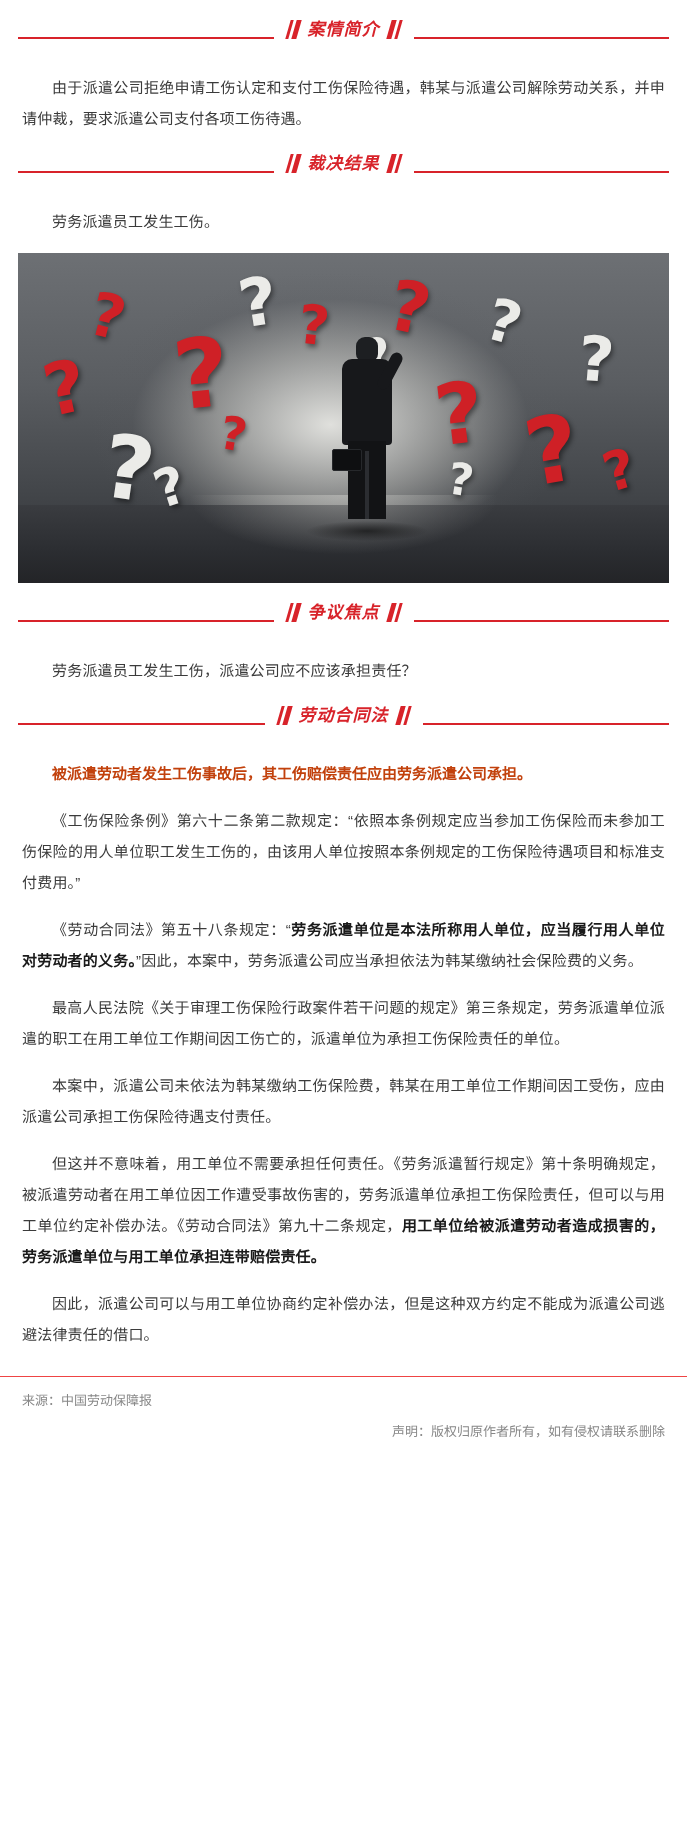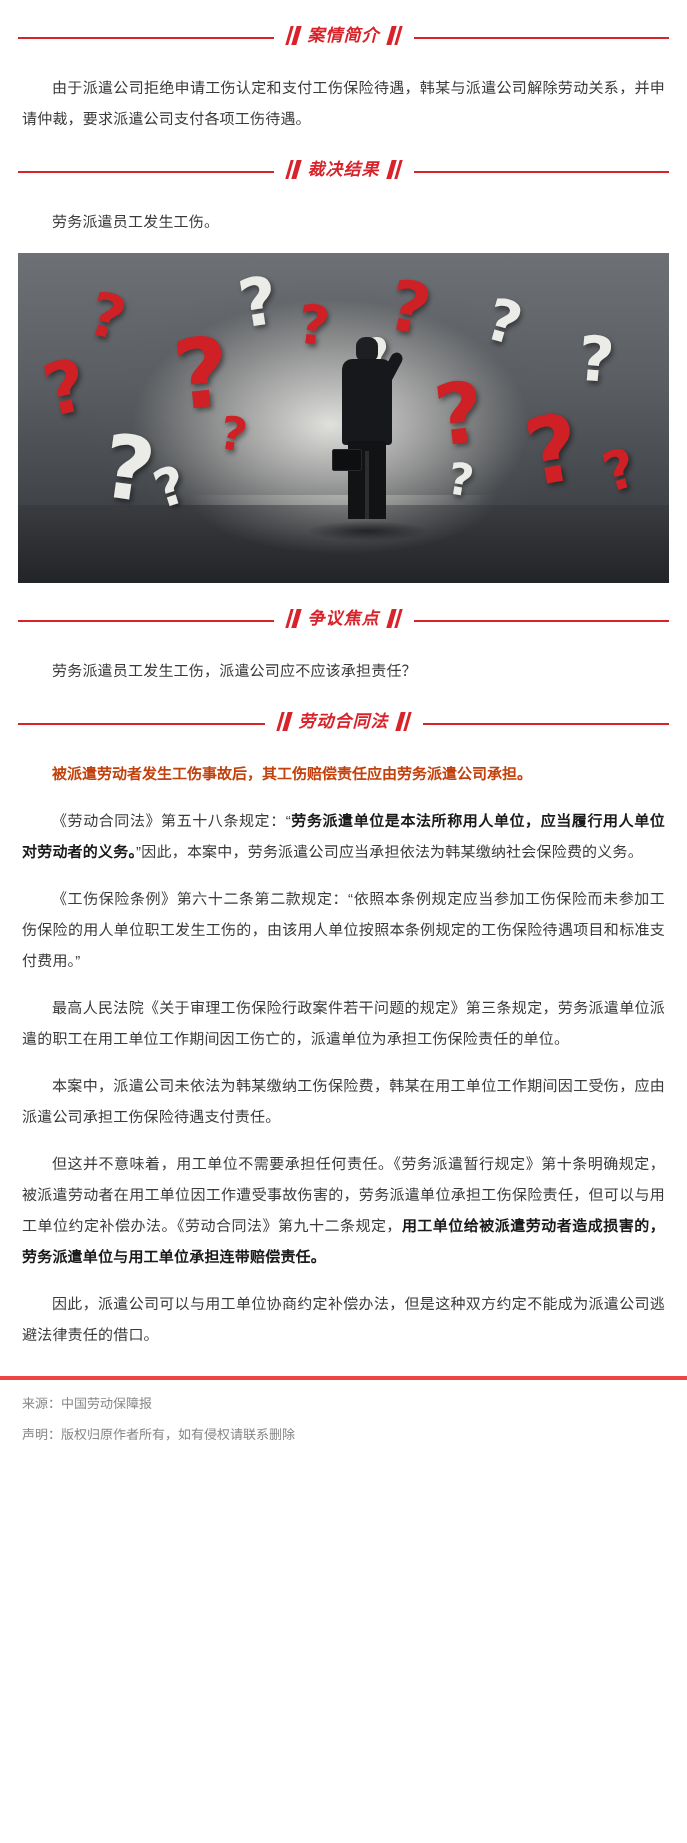--- a/index.html
+++ b/index.html
@@ -41,21 +41,20 @@
     position: absolute;
     left: 50%;
     top: 4px;
     transform: translateX(-50%);
     background: #ffffff;
     padding: 0 14px;
     display: flex;
     align-items: flex-start;
     gap: 9px;
     white-space: nowrap;
-    margin-top: 6px;
   }
   .bar-group {
     display: inline-flex;
     align-items: center;
     gap: 3px;
     height: 19px;
   }
   .bar {
     display: block;
     width: 5px;
@@ -166,29 +165,29 @@
   .p-shadow {
     position: absolute; left: 50%; bottom: -14px; transform: translateX(-50%);
     width: 120px; height: 20px; border-radius: 50%;
     background: radial-gradient(ellipse at 50% 50%, rgba(0,0,0,0.55), rgba(0,0,0,0) 72%);
   }
 
   
   .footer {
     margin-top: 26px;
     padding: 14px 22px 16px 22px;
-    border-top: 4px solid #ef4444;
+    border-top: 1px solid #ef4444;
   }
   .footer p {
     margin: 0 0 11px 0;
     font-size: 13px;
     line-height: 20px;
     color: #888888;
   }
-  .footer p:last-child { margin-bottom: 0; }
+  .footer p:last-child { margin-bottom: 0; text-align: right; }
 </style>
 </head>
 <body>
 
 <div class="page">
 
   <div class="section-head">
     <div class="rule"></div>
     <div class="title-wrap">
       <span class="bar-group">
@@ -287,23 +286,23 @@
       <span class="bar-group">
         <span class="bar"></span>
           <span class="bar thin"></span>
       </span>
     </div>
   </div>
 
   <div class="body-block">
     <p class="lead-bold">被派遣劳动者发生工伤事故后，其工伤赔偿责任应由劳务派遣公司承担。</p>
 
+    <p class="para">《工伤保险条例》第六十二条第二款规定：“依照本条例规定应当参加工伤保险而未参加工伤保险的用人单位职工发生工伤的，由该用人单位按照本条例规定的工伤保险待遇项目和标准支付费用。”</p>
+
     <p class="para"><span>《劳动合同法》第五十八条规定：“</span><b>劳务派遣单位是本法所称用人单位，应当履行用人单位对劳动者的义务。</b><span>”因此，本案中，劳务派遣公司应当承担依法为韩某缴纳社会保险费的义务。</span></p>
-
-    <p class="para">《工伤保险条例》第六十二条第二款规定：“依照本条例规定应当参加工伤保险而未参加工伤保险的用人单位职工发生工伤的，由该用人单位按照本条例规定的工伤保险待遇项目和标准支付费用。”</p>
 
     <p class="para">最高人民法院《关于审理工伤保险行政案件若干问题的规定》第三条规定，劳务派遣单位派遣的职工在用工单位工作期间因工伤亡的，派遣单位为承担工伤保险责任的单位。</p>
 
     <p class="para">本案中，派遣公司未依法为韩某缴纳工伤保险费，韩某在用工单位工作期间因工受伤，应由派遣公司承担工伤保险待遇支付责任。</p>
 
     <p class="para"><span>但这并不意味着，用工单位不需要承担任何责任。《劳务派遣暂行规定》第十条明确规定，被派遣劳动者在用工单位因工作遭受事故伤害的，劳务派遣单位承担工伤保险责任，但可以与用工单位约定补偿办法。《劳动合同法》第九十二条规定，</span><b>用工单位给被派遣劳动者造成损害的，劳务派遣单位与用工单位承担连带赔偿责任。</b></p>
 
     <p class="para">因此，派遣公司可以与用工单位协商约定补偿办法，但是这种双方约定不能成为派遣公司逃避法律责任的借口。</p>
   </div>
 

